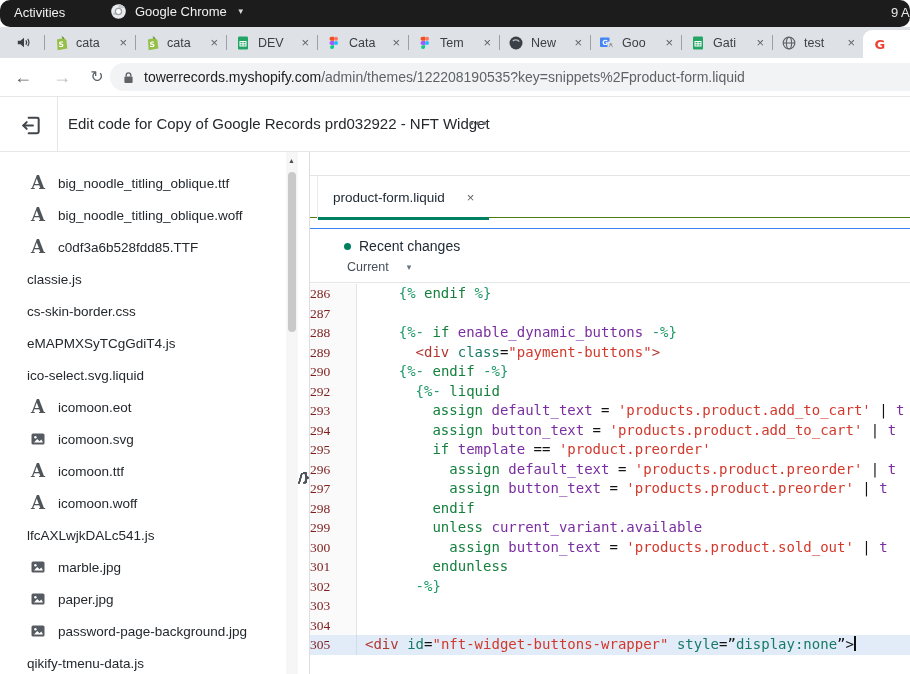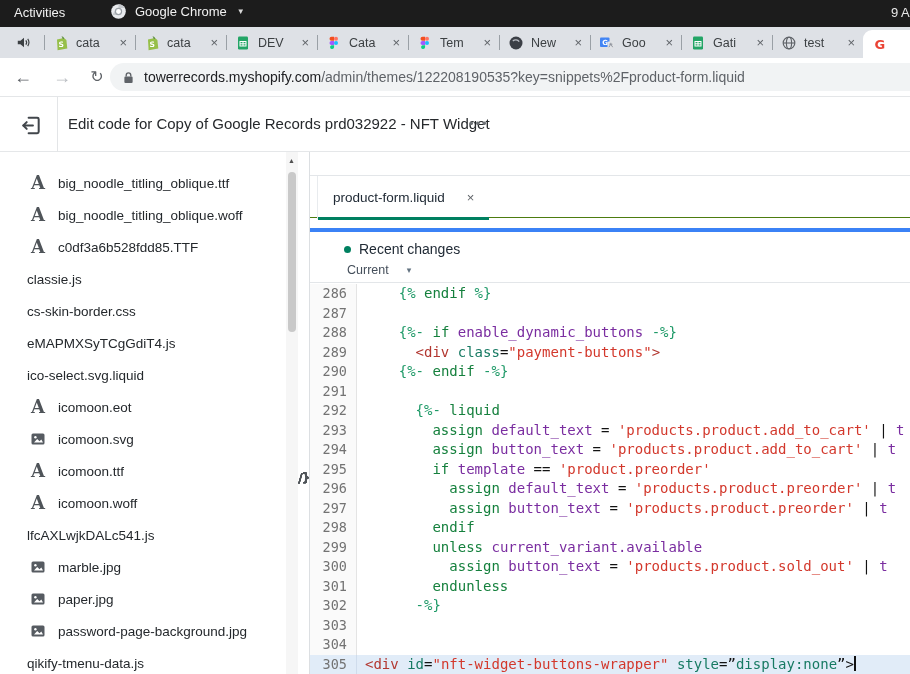--- a/index.html
+++ b/index.html
@@ -1,20 +1,20 @@
 <!DOCTYPE html>
 <html><head>
 <meta charset="utf-8">
 <style>
   * { margin:0; padding:0; box-sizing:border-box; }
   body { background:#555; font-family:"Liberation Sans", sans-serif; }
   #screen { position:relative; width:910px; height:674px; background:#fff; overflow:hidden; }
 
   
-  .topbar { position:absolute; left:0; top:0; width:910px; height:27px; background:#1c1c1c; color:#f1f1f1; font-size:13px; }
+  .topbar { position:absolute; left:0; top:0; width:910px; height:27px; background:#1c1c1c; color:#f1f1f1; font-size:13px;border-radius:10px; }
   .topbar .activities { position:absolute; left:14px; top:5px; }
   .topbar .chrome-menu { position:absolute; left:110px; top:3px; display:flex; align-items:center; gap:8px; }
   .topbar .chrome-menu svg { display:block; }
   .topbar .caret { font-size:8px; color:#d8d8d8; margin-left:2px; }
   .topbar .clock { position:absolute; left:891px; top:5px; white-space:nowrap; color:#e8e8e8; }
 
   
   .tabstrip { position:absolute; left:0; top:27px; width:910px; height:31px; background:#dee1e6; }
   .speaker { position:absolute; left:16px; top:8px; }
   .btabs { position:absolute; left:44px; top:0; height:31px; display:flex; }
@@ -60,30 +60,30 @@
   .sb-thumb { position:absolute; top:20px; left:2px; width:8px; height:160px; background:#c9c9c9; border-radius:4px; }
   .vsep { position:absolute; left:309px; top:152px; width:1px; height:522px; background:#dcdfe2; }
 
   
   .editor { position:absolute; left:310px; top:152px; width:600px; height:522px; background:#fff; }
   .etabbar { position:absolute; left:0; top:23px; width:600px; height:43px; border-top:1px solid #e3e6e9; border-bottom:1px solid #4d7c0f; }
   .etab { position:absolute; left:7px; top:0; height:43px; display:flex; align-items:center; padding:0 15px; border-left:1px solid #e8ebee; }
   .etab .ename { font-size:13.5px; color:#212b36; margin-right:22px; }
   .etab .eclose { font-size:13px; color:#5f6368; }
   .etab .underline { position:absolute; left:0; bottom:-1px; width:100%; height:3px; }
-  .recentbox { position:absolute; left:0; top:76px; width:600px; height:55px; border-top:4px solid #3b82f6; border-bottom:1px solid #e3e6e9; }
+  .recentbox { position:absolute; left:0; top:76px; width:600px; height:55px; border-top:1px solid #3b82f6; border-bottom:1px solid #e3e6e9; }
   .recent-title { position:absolute; left:34px; top:9px; display:flex; align-items:center; gap:8px; font-size:14px; color:#212b36; }
   .gdot { width:7px; height:7px; border-radius:50%; }
   .verbtn { position:absolute; left:37px; top:31px; font-size:12.5px; color:#454f5b; display:flex; align-items:center; gap:18px; }
   .verbtn .vcaret { font-size:9px; color:#637381; }
 
   
   .code { position:absolute; left:0; top:132px; width:600px; height:390px; overflow:hidden; font-family:"DejaVu Sans Mono", monospace; font-size:14px; line-height:19.5px; }
   .cl { display:flex; height:19.5px; white-space:pre; }
-  .ln { width:47px; flex:none; text-align:right; padding-right:9px; color:#737373; background:#fafafa; border-right:1px solid #e4e4e4; font-size:13.5px; }
+  .ln { width:47px; flex:none; text-align:left; padding-right:9px; color:#7f1d1d; background:#fafafa; border-right:1px solid #e4e4e4; font-size:13.5px;font-family:Liberation Serif, serif; }
   .tx { padding-left:8px; color:#121212; flex:1; }
   .cl.active, .cl.active .ln { background:#e1ecf8; border-right-color:#cfdcec; }
   .tok-k { color:#15803d; font-weight:normal; }
   .tok-d { color:#1f9a68; }
   .tok-v { color:#7a2da0; }
   .tok-s { color:#d3382c; }
   .tok-g { color:#b23730; }
   .tok-a { color:#177a63; }
   .tok-t { color:#121212; }
   .cursor { display:inline-block; width:2px; height:15px; background:#111; vertical-align:-2px; }
@@ -378,21 +378,20 @@
         <span>Current</span>
         <span class="vcaret">▾</span>
       </span>
     </div>
     <div class="code" id="code">
         <div class="cl"><span class="ln">286</span><span class="tx"><span class="tok-t">    </span><span class="tok-d">{%</span><span class="tok-t"> </span><span class="tok-k">endif</span><span class="tok-t"> </span><span class="tok-d">%}</span></span></div>
         <div class="cl"><span class="ln">287</span><span class="tx"></span></div>
         <div class="cl"><span class="ln">288</span><span class="tx"><span class="tok-t">    </span><span class="tok-d">{%-</span><span class="tok-t"> </span><span class="tok-k">if</span><span class="tok-t"> </span><span class="tok-v">enable_dynamic_buttons</span><span class="tok-t"> </span><span class="tok-d">-%}</span></span></div>
         <div class="cl"><span class="ln">289</span><span class="tx"><span class="tok-t">      </span><span class="tok-g">&lt;div</span><span class="tok-t"> </span><span class="tok-a">class</span><span class="tok-t">=</span><span class="tok-s">"payment-buttons"</span><span class="tok-g">&gt;</span></span></div>
         <div class="cl"><span class="ln">290</span><span class="tx"><span class="tok-t">    </span><span class="tok-d">{%-</span><span class="tok-t"> </span><span class="tok-k">endif</span><span class="tok-t"> </span><span class="tok-d">-%}</span></span></div>
-        <div class="cl"><span class="ln">291</span><span class="tx"></span></div>
         <div class="cl"><span class="ln">292</span><span class="tx"><span class="tok-t">      </span><span class="tok-d">{%-</span><span class="tok-t"> </span><span class="tok-k">liquid</span></span></div>
         <div class="cl"><span class="ln">293</span><span class="tx"><span class="tok-t">        </span><span class="tok-k">assign</span><span class="tok-t"> </span><span class="tok-v">default_text</span><span class="tok-t"> = </span><span class="tok-s">'products.product.add_to_cart'</span><span class="tok-t"> | </span><span class="tok-v">t</span></span></div>
         <div class="cl"><span class="ln">294</span><span class="tx"><span class="tok-t">        </span><span class="tok-k">assign</span><span class="tok-t"> </span><span class="tok-v">button_text</span><span class="tok-t"> = </span><span class="tok-s">'products.product.add_to_cart'</span><span class="tok-t"> | </span><span class="tok-v">t</span></span></div>
         <div class="cl"><span class="ln">295</span><span class="tx"><span class="tok-t">        </span><span class="tok-k">if</span><span class="tok-t"> </span><span class="tok-v">template</span><span class="tok-t"> == </span><span class="tok-s">'product.preorder'</span></span></div>
         <div class="cl"><span class="ln">296</span><span class="tx"><span class="tok-t">          </span><span class="tok-k">assign</span><span class="tok-t"> </span><span class="tok-v">default_text</span><span class="tok-t"> = </span><span class="tok-s">'products.product.preorder'</span><span class="tok-t"> | </span><span class="tok-v">t</span></span></div>
         <div class="cl"><span class="ln">297</span><span class="tx"><span class="tok-t">          </span><span class="tok-k">assign</span><span class="tok-t"> </span><span class="tok-v">button_text</span><span class="tok-t"> = </span><span class="tok-s">'products.product.preorder'</span><span class="tok-t"> | </span><span class="tok-v">t</span></span></div>
         <div class="cl"><span class="ln">298</span><span class="tx"><span class="tok-t">        </span><span class="tok-k">endif</span></span></div>
         <div class="cl"><span class="ln">299</span><span class="tx"><span class="tok-t">        </span><span class="tok-k">unless</span><span class="tok-t"> </span><span class="tok-v">current_variant.available</span></span></div>
         <div class="cl"><span class="ln">300</span><span class="tx"><span class="tok-t">          </span><span class="tok-k">assign</span><span class="tok-t"> </span><span class="tok-v">button_text</span><span class="tok-t"> = </span><span class="tok-s">'products.product.sold_out'</span><span class="tok-t"> | </span><span class="tok-v">t</span></span></div>
         <div class="cl"><span class="ln">301</span><span class="tx"><span class="tok-t">        </span><span class="tok-k">endunless</span></span></div>

